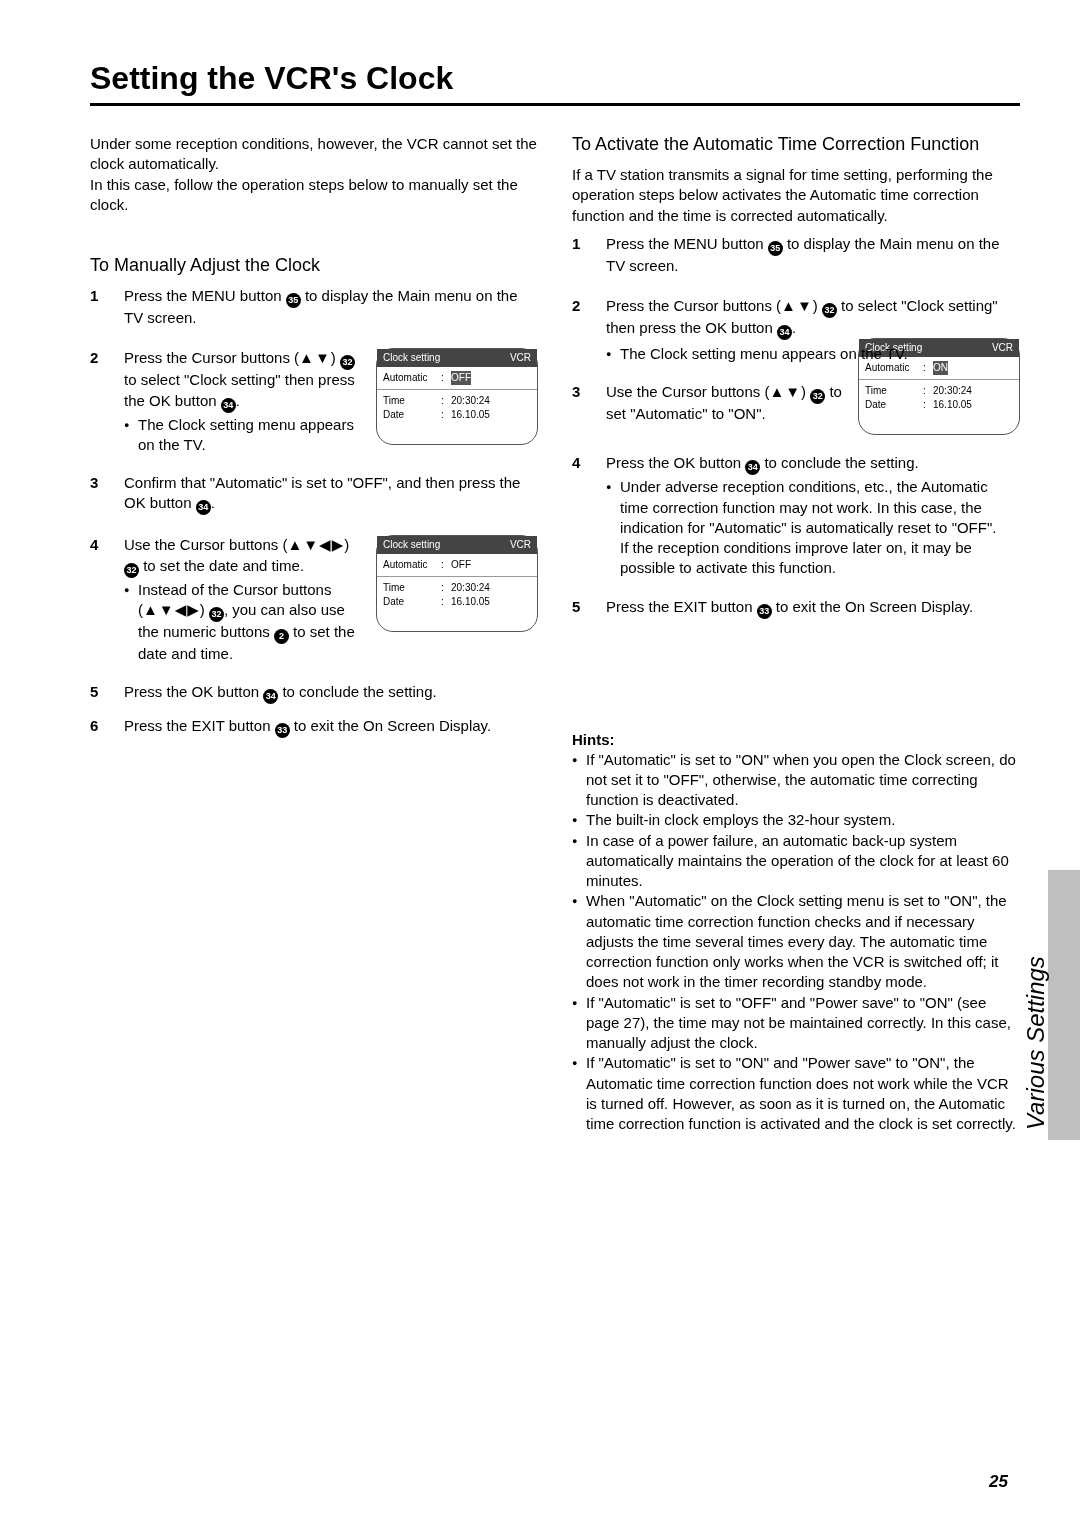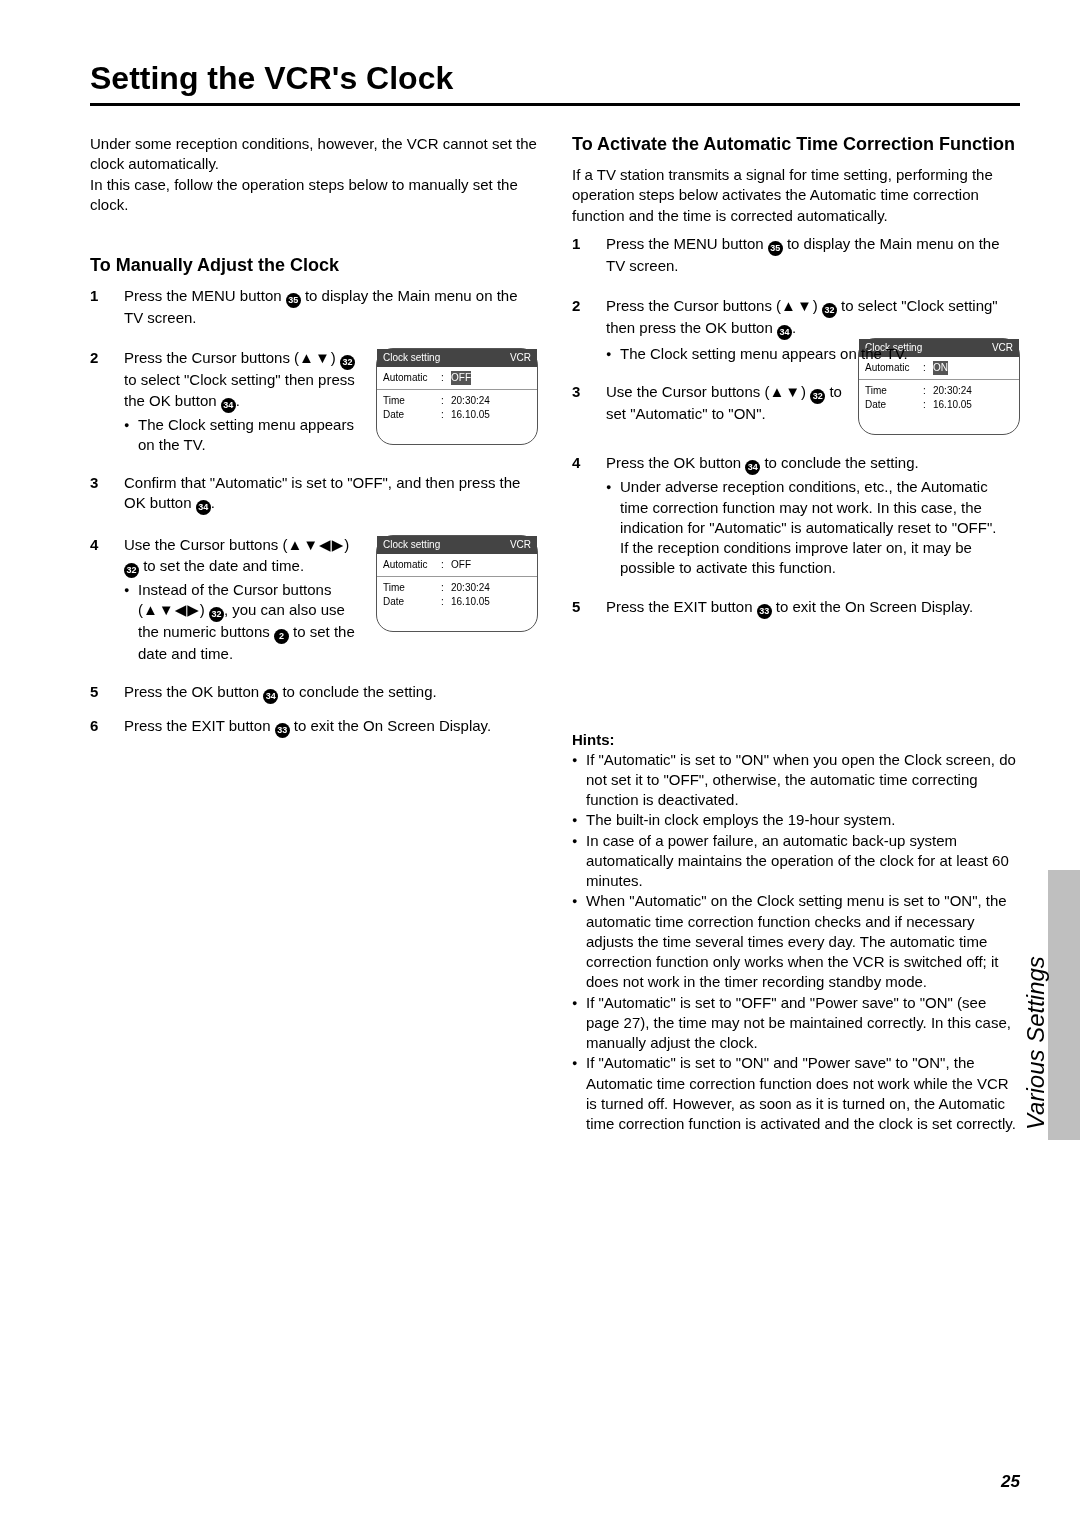--- a/index.html
+++ b/index.html
@@ -40,21 +40,21 @@
     min-width: 0;
   }
   p, li {
     font-size: 15px;
     line-height: 1.35;
   }
   p { margin: 0 0 2px 0; }
   .intro p { margin-bottom: 0; }
   h2.section {
     font-size: 18px;
-    font-weight: bold;
+    font-weight: normal;
     margin: 40px 0 10px 0;
   }
   h2.section.top { margin-top: 0; }
   ol.steps {
     list-style: none;
     padding: 0;
     margin: 8px 0 0 0;
   }
   ol.steps > li {
     display: flex;
@@ -190,21 +190,21 @@
   .side-label span{
     display:block;
     transform: rotate(-90deg) translate(-260px, 0);
     transform-origin: left top;
     font-style: italic;
     font-size: 24px;
     white-space: nowrap;
   }
   .page-number {
     position: absolute;
-    right: 60px;
+    right: 72px;
     bottom: 36px;
     font-style: italic;
     font-weight: bold;
     font-size: 17px;
   }
 </style>
 </head>
 <body>
 
 <div class="page">
@@ -426,21 +426,21 @@
             <p>
               <span>Press the EXIT button </span><span class="ref">33</span><span> to exit the On Screen Display.</span>
             </p>
           </div>
         </li>
       </ol>
 
       <div class="hints-heading">Hints:</div>
       <ul class="hints">
         <li>If "Automatic" is set to "ON" when you open the Clock screen, do not set it to "OFF", otherwise, the automatic time correcting function is deactivated.</li>
-        <li>The built-in clock employs the 19-hour system.</li>
+        <li>The built-in clock employs the 32-hour system.</li>
         <li>In case of a power failure, an automatic back-up system automatically maintains the operation of the clock for at least 60 minutes.</li>
         <li>When "Automatic" on the Clock setting menu is set to "ON", the automatic time correction function checks and if necessary adjusts the time several times every day. The automatic time correction function only works when the VCR is switched off; it does not work in the timer recording standby mode.</li>
         <li>If "Automatic" is set to "OFF" and "Power save" to "ON" (see page 27), the time may not be maintained correctly. In this case, manually adjust the clock.</li>
         <li>If "Automatic" is set to "ON" and "Power save" to "ON", the Automatic time correction function does not work while the VCR is turned off. However, as soon as it is turned on, the Automatic time correction function is activated and the clock is set correctly.</li>
       </ul>
     </div>
   </div>
 
   <div class="side-tab"></div>
   <div class="side-label">

